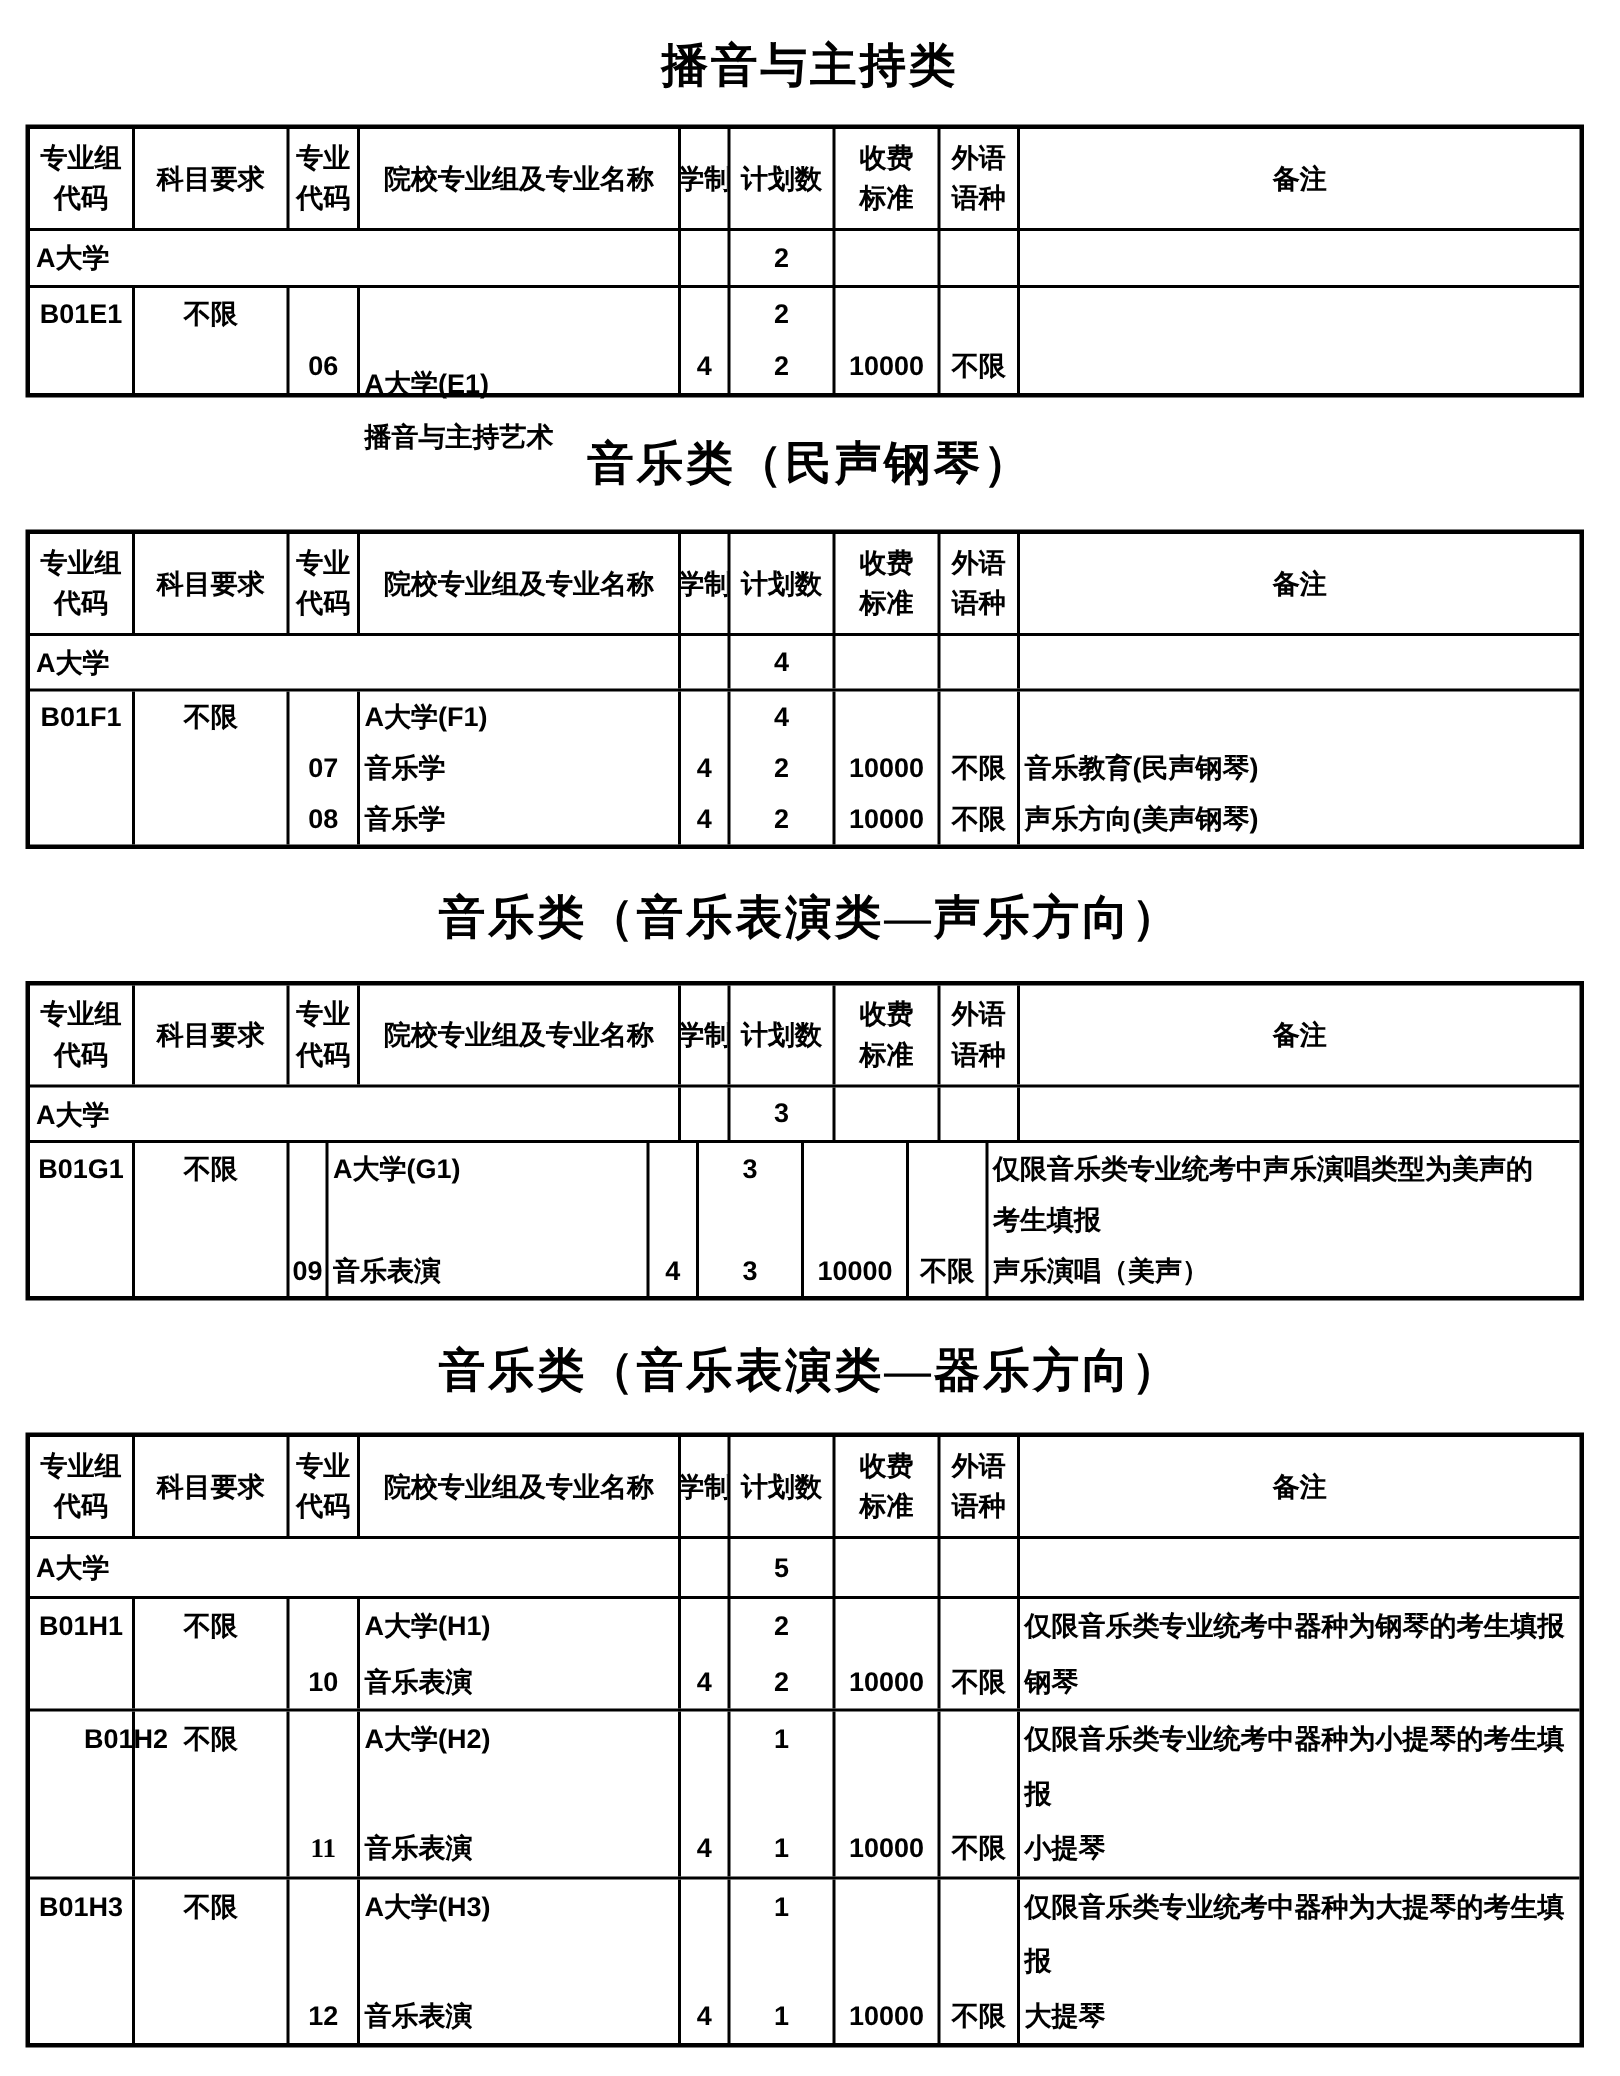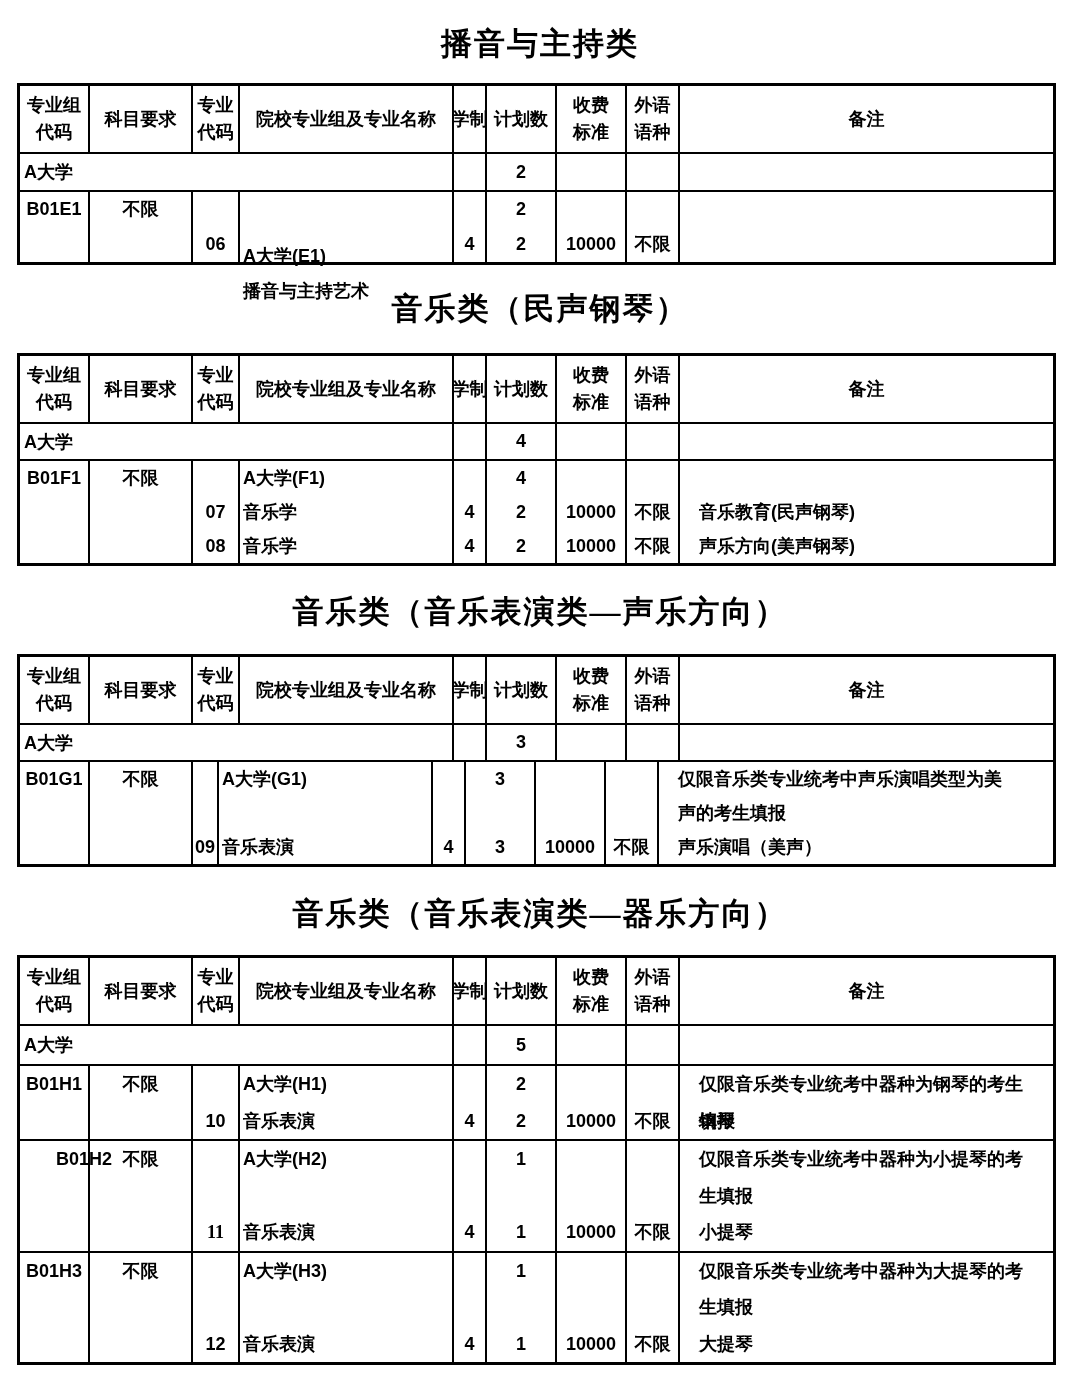--- a/index.html
+++ b/index.html
@@ -28,21 +28,21 @@
   .hcell{
     display:flex;align-items:center;justify-content:center;
     text-align:center;white-space:pre-line;line-height:27px;overflow:hidden;
   }
   .hcell.nw{white-space:pre;}
   .vc{display:flex;align-items:center;justify-content:center;text-align:center;}
   .vl{display:flex;align-items:center;justify-content:flex-start;text-align:left;padding-left:4px;}
   .slot{display:block;overflow:visible;}
   .slot.c{text-align:center;}
   .slot.nm{text-align:left;padding-left:3px;white-space:nowrap;}
-  .slot.rm{text-align:left;padding:0 19px;word-break:break-all;}
+  .slot.rm{text-align:left;padding:0 3px;word-break:break-all;}
 </style>
 </head>
 <body>
 
 <div class="page">
   <div id="sections-root">
       <div class="sec-title" style="top: 26px;">播音与主持类</div>
       <div class="tbl" style="top: 83px;">
         <div class="row hrow">
           <div class="cell hcell" style="width: 70px;">专业组

